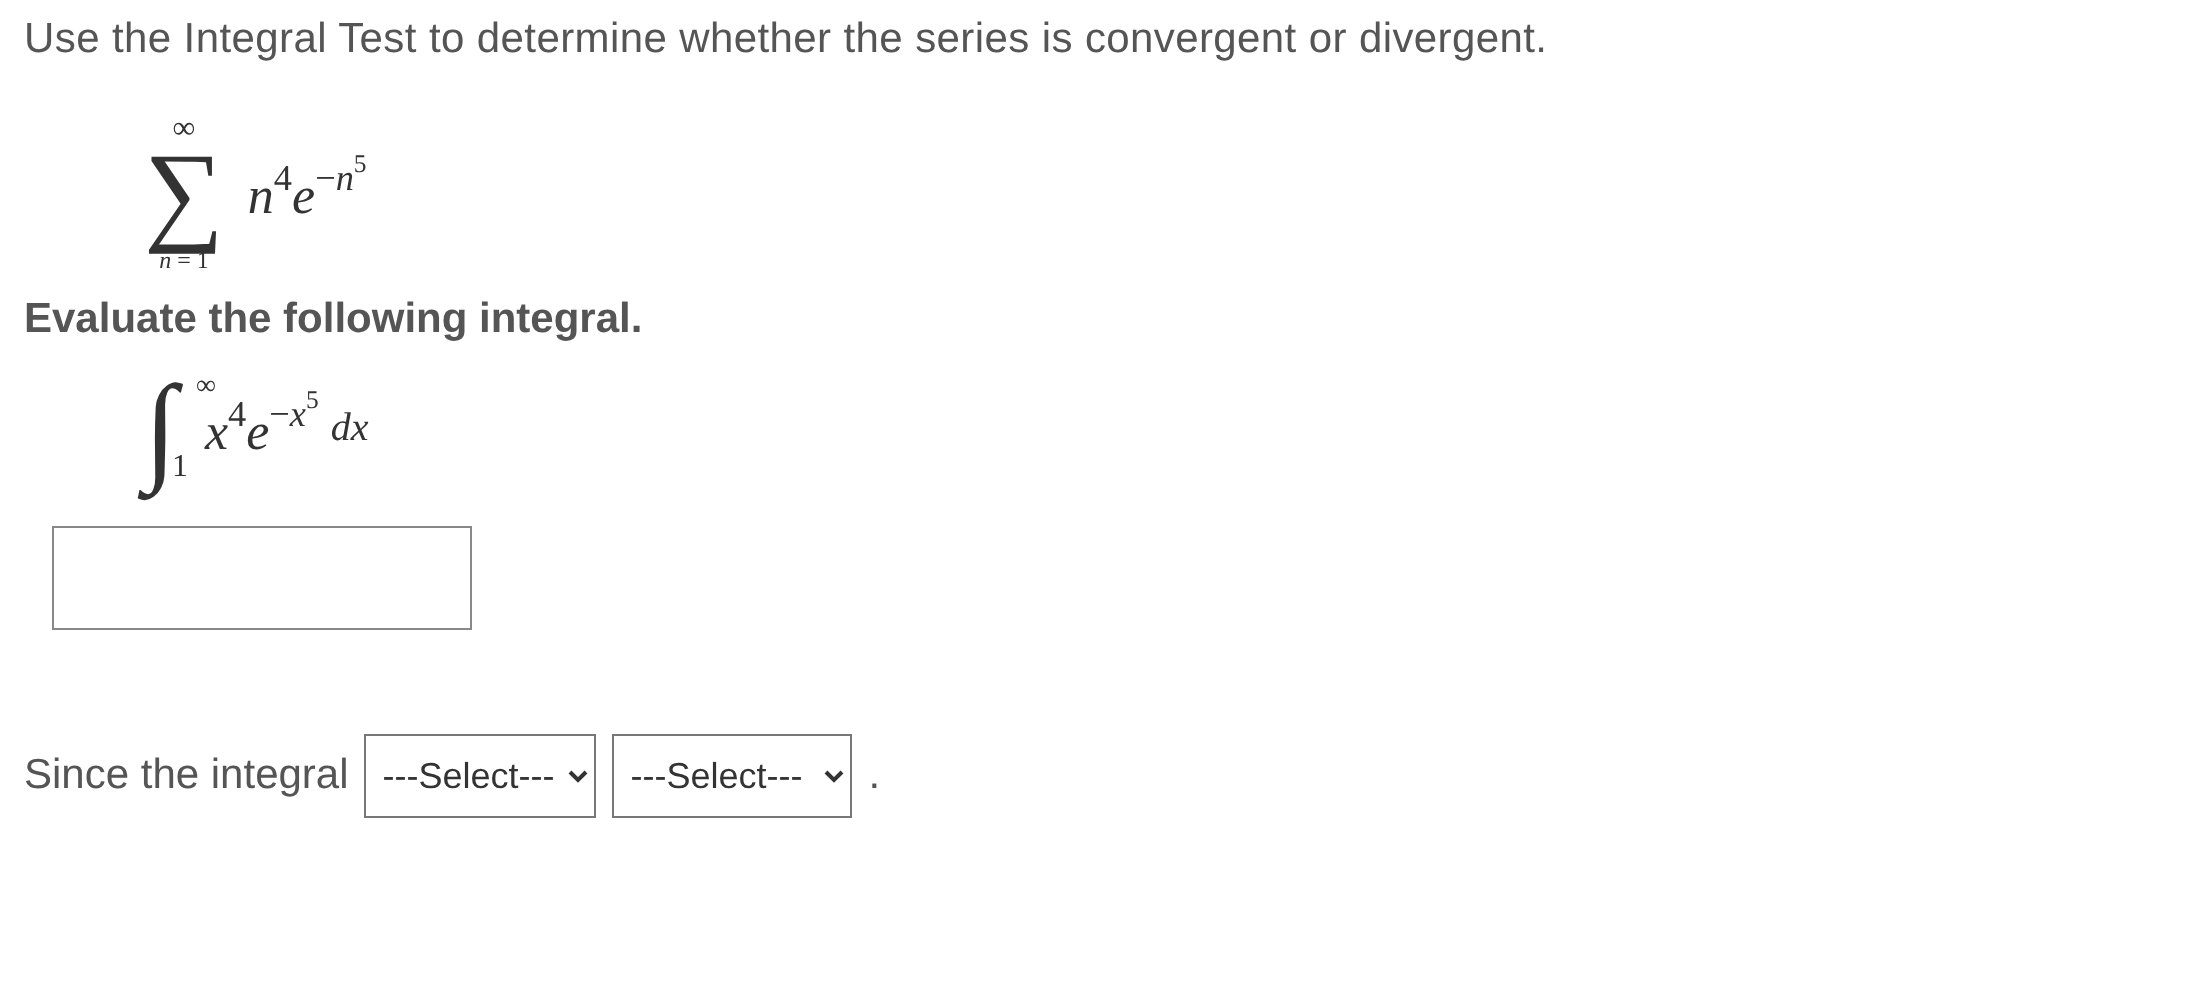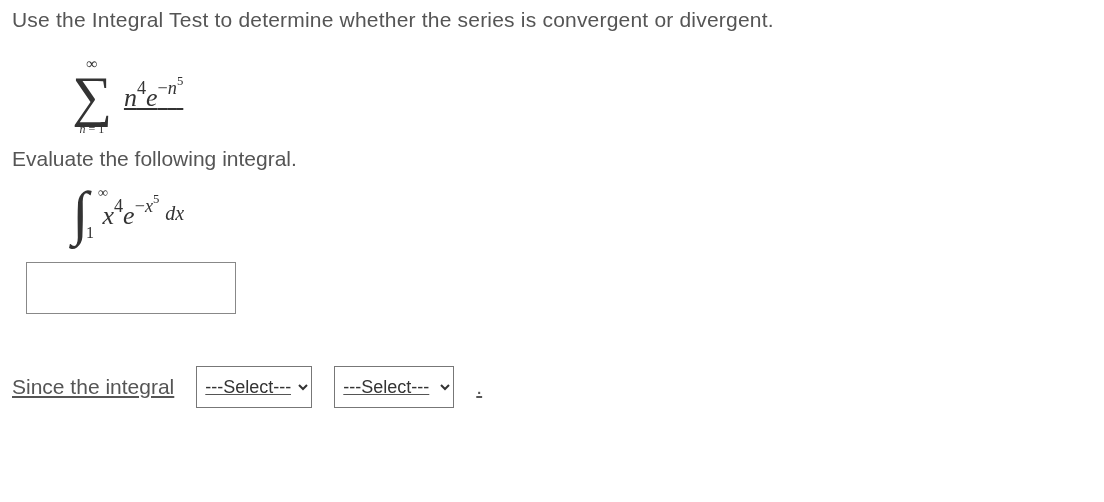--- a/index.html
+++ b/index.html
@@ -46,31 +46,31 @@
       font-style: normal;
       font-family: 'Times New Roman', serif;
       line-height: 0.8;
     }
     .sigma-bottom {
       font-size: 12px;
       margin-top: 4px;
     }
     .sigma-expr {
       font-size: 26px;
-      text-decoration: underline;
     }
     .sup {
       font-size: 0.7em;
       vertical-align: super;
       position: relative;
       top: -2px;
     }
     .eval-text {
       margin-top: 10px;
       margin-bottom: 14px;
+      font-weight: bold;
     }
     .integral-block {
       margin: 6px 0 18px 60px;
       font-family: 'Times New Roman', serif;
       font-style: italic;
       color: #333;
       display: inline-flex;
       align-items: center;
     }
     .integral-stack {
@@ -113,23 +113,22 @@
       border: 1px solid #888;
       margin: 8px 0 30px 14px;
       font-size: 18px;
       padding: 4px 8px;
       font-family: Verdana, Geneva, sans-serif;
     }
     .conclusion-row {
       display: flex;
       align-items: center;
       flex-wrap: wrap;
-      gap: 22px;
+      gap: 8px;
       margin-top: 22px;
-      text-decoration: underline;
     }
     .select-box {
       font-family: Verdana, Geneva, sans-serif;
       font-size: 18px;
       padding: 2px 4px;
       border: 1px solid #777;
       background: #fff;
       color: #333;
       height: 42px;
     }

